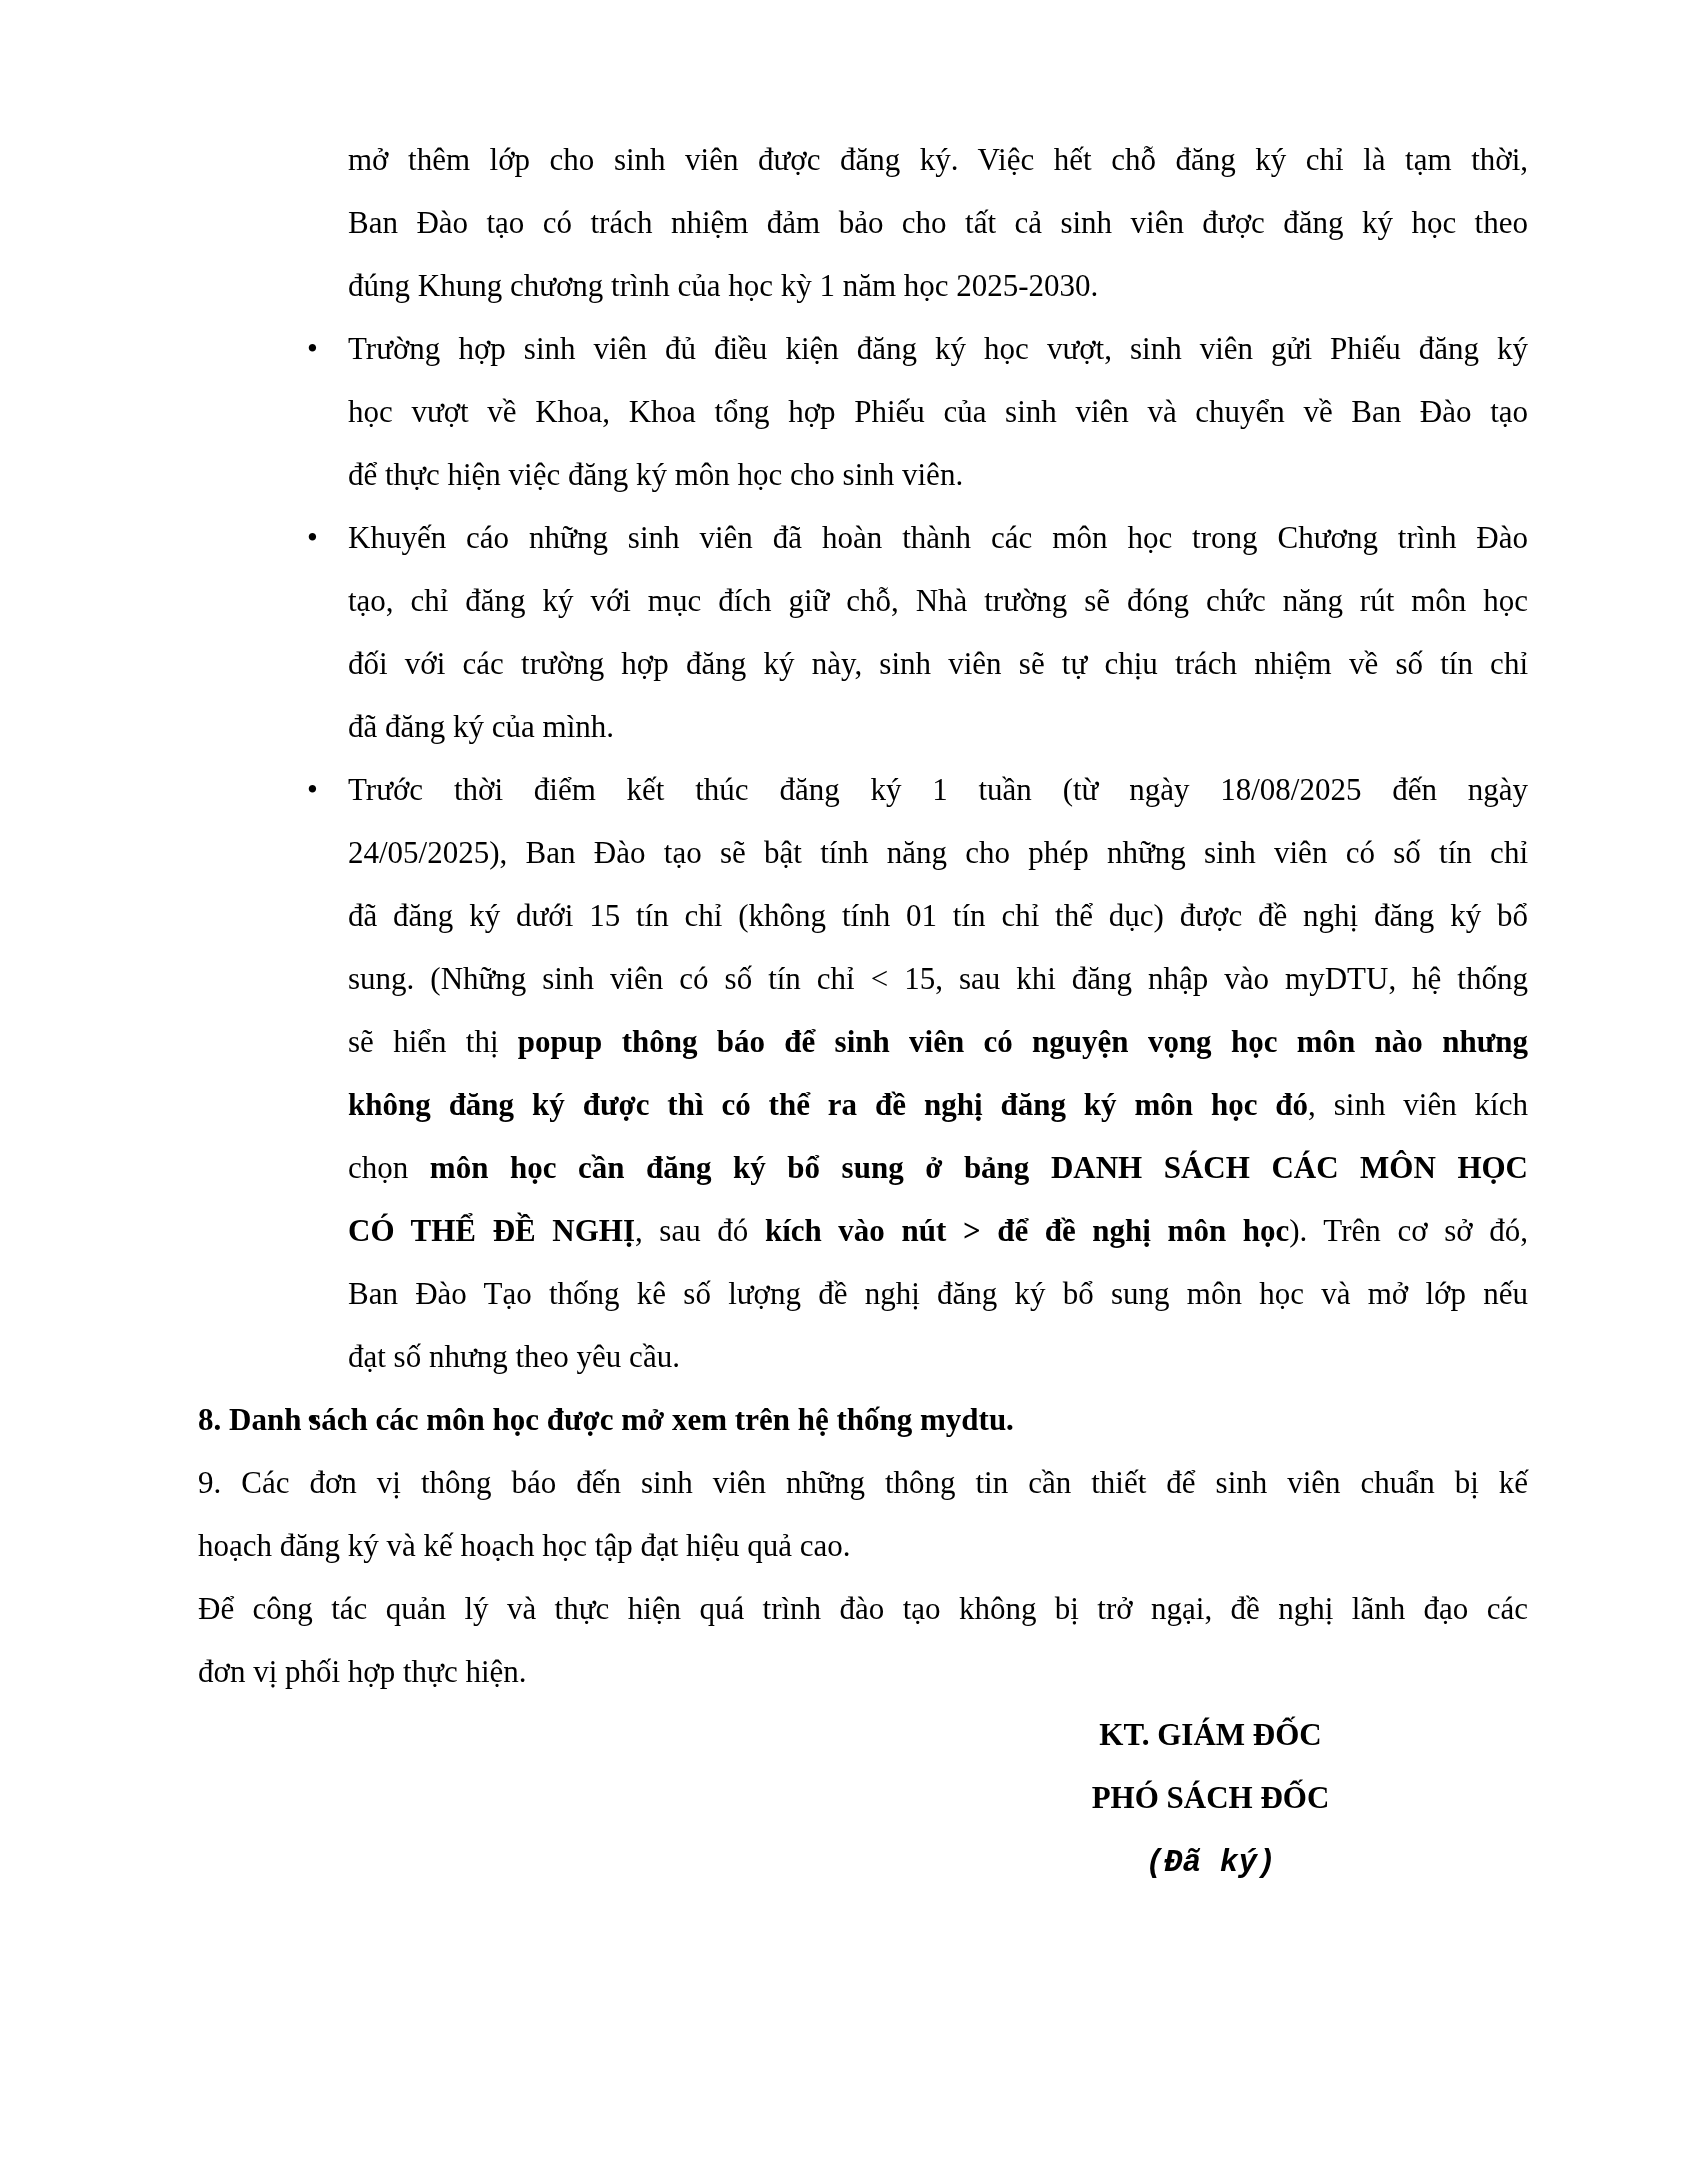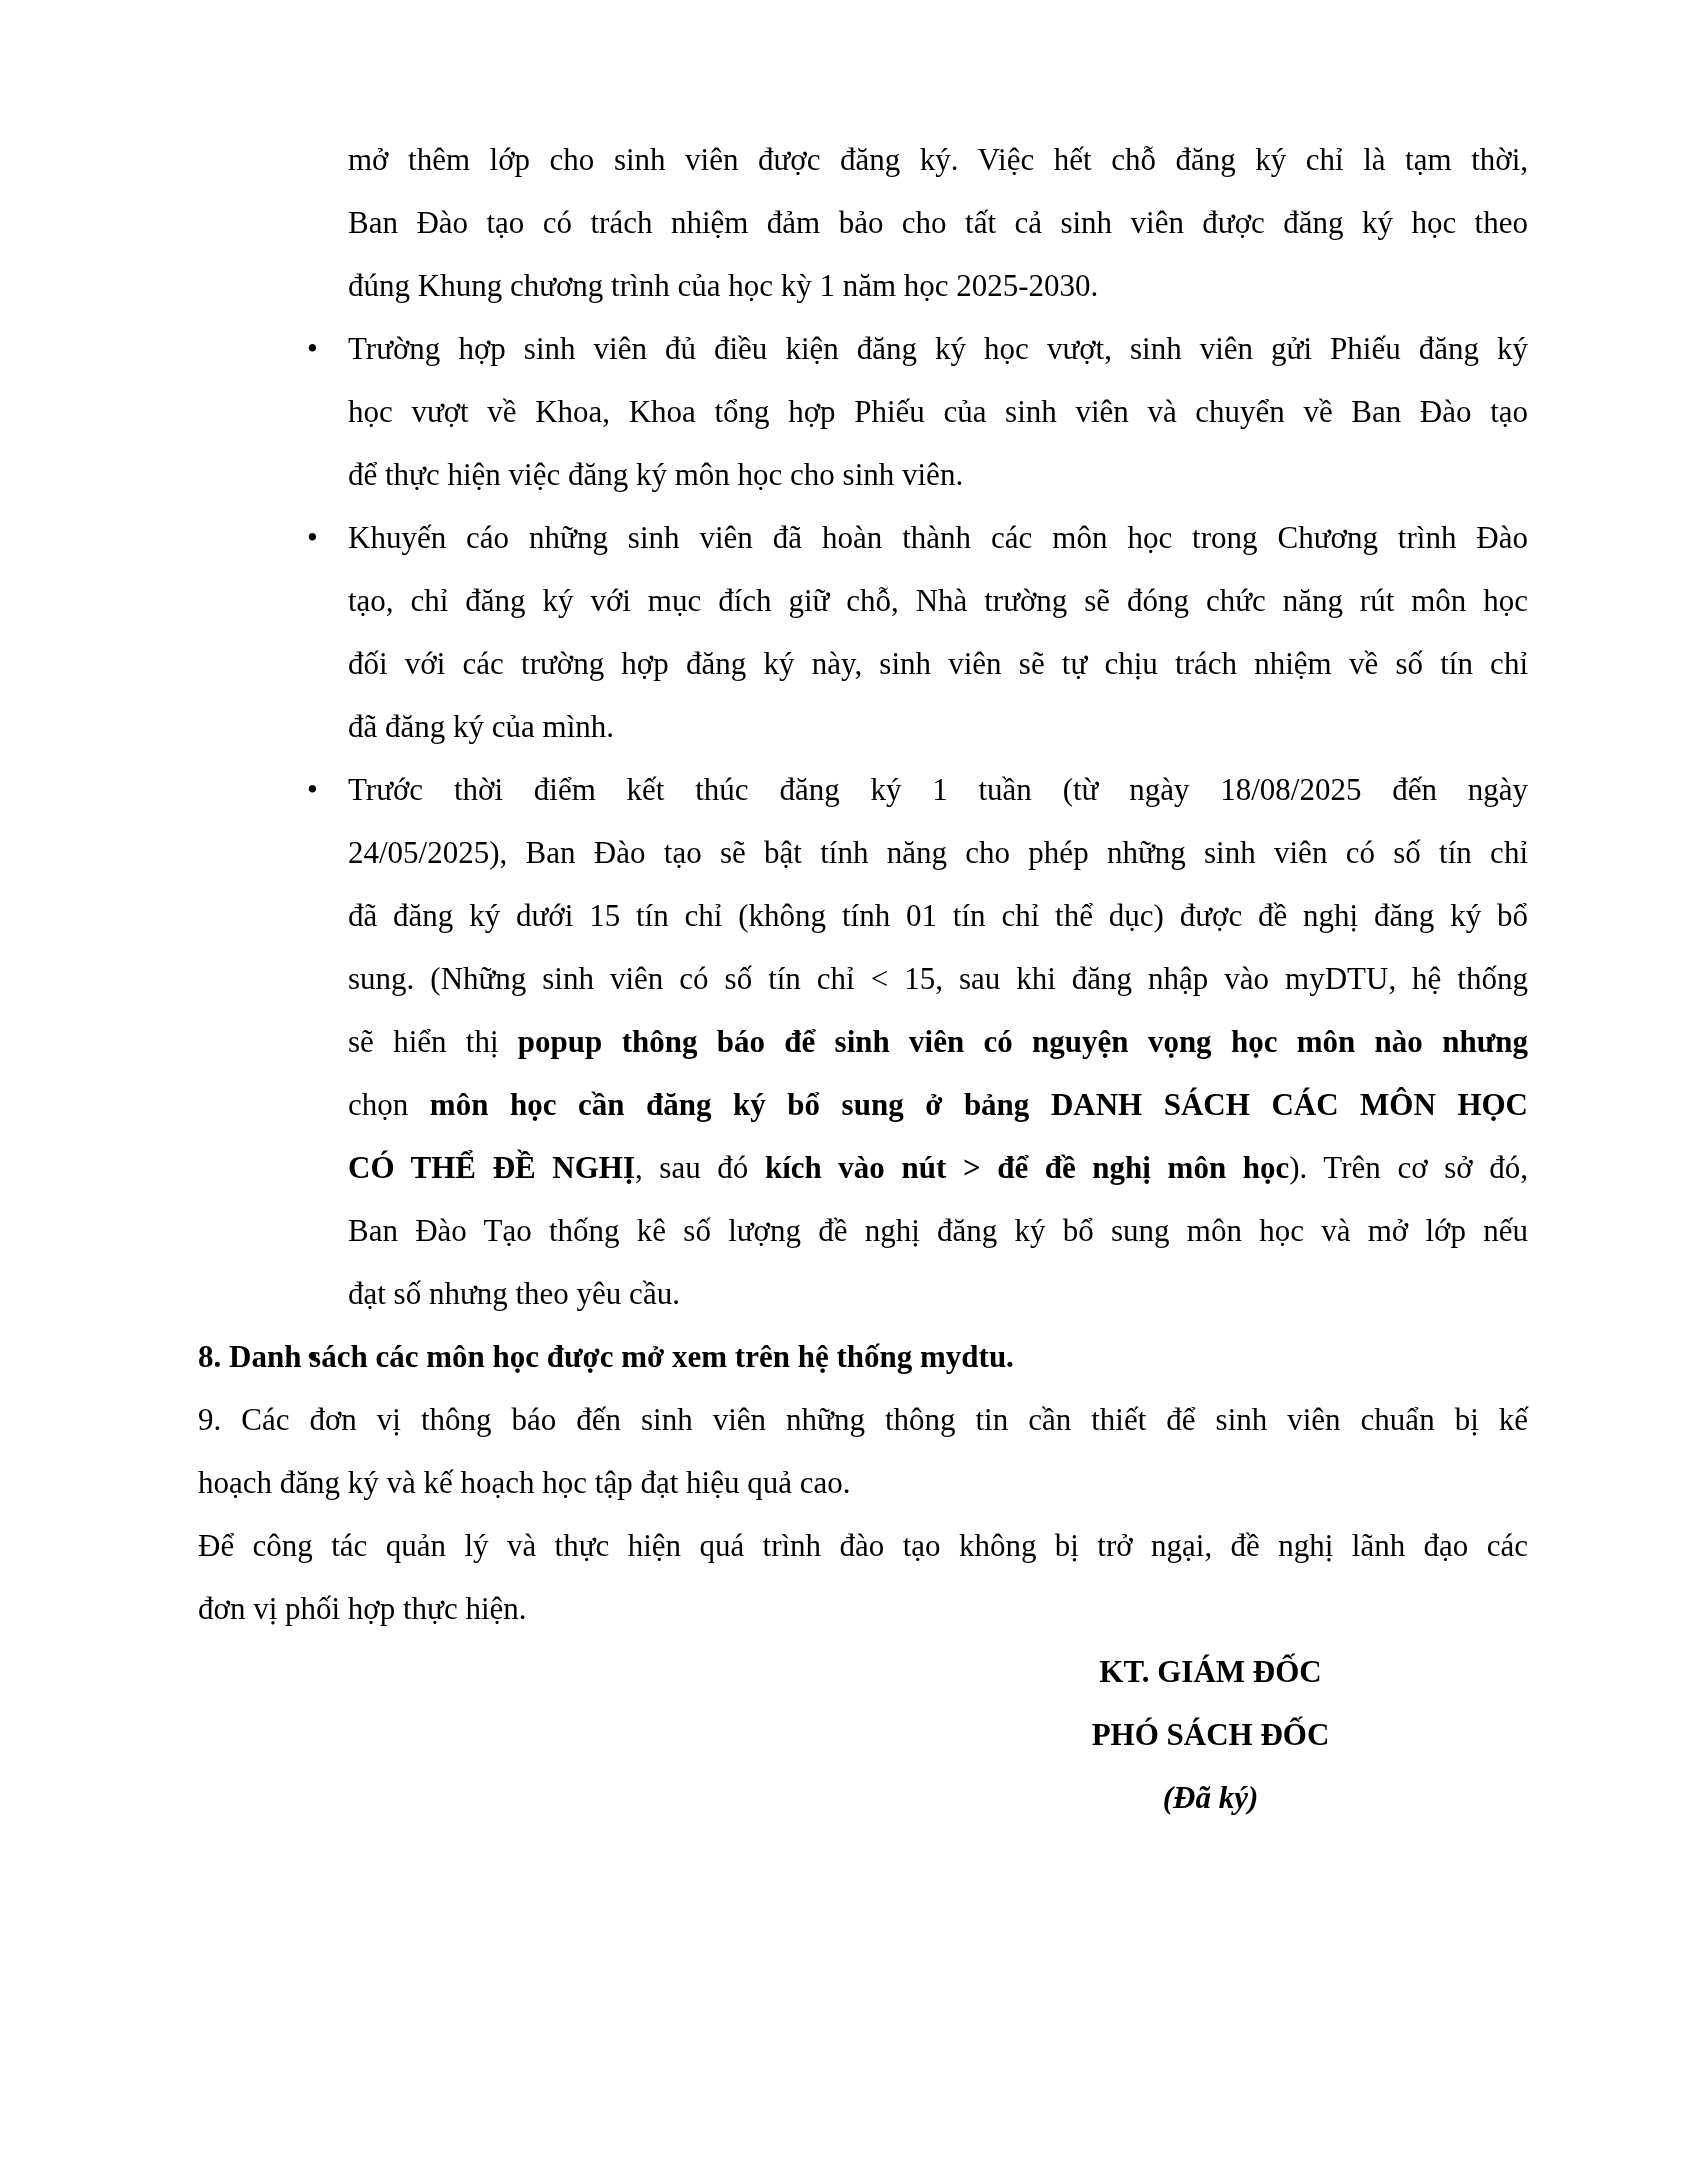--- a/index.html
+++ b/index.html
@@ -32,21 +32,21 @@
   }
   .bullet .line{
     position:relative;
   }
   .marker{
     position:absolute;
     left:109px;
     top:0;
   }
   .bold{font-weight:bold;}
-  .italic{font-style:italic;}
+  .italic{font-style:italic;font-family:Liberation Mono, monospace;}
   .heading .line{font-weight:bold;}
   .signature{
     width:463px;
     margin-left:781px;
   }
   .signature .line{
     text-align-last:center;
   }
 </style>
 </head>
@@ -69,20 +69,21 @@
         <div class="line hang"><span>tạo, chỉ đăng ký với mục đích giữ chỗ, Nhà trường sẽ đóng chức năng rút môn học</span></div>
         <div class="line hang"><span>đối với các trường hợp đăng ký này, sinh viên sẽ tự chịu trách nhiệm về số tín chỉ</span></div>
         <div class="line last hang"><span>đã đăng ký của mình.</span></div>
       </div>
       <div class="block bullet">
         <div class="line hang"><span class="marker">•</span><span>Trước thời điểm kết thúc đăng ký 1 tuần (từ ngày 18/08/2025 đến ngày</span></div>
         <div class="line hang"><span>24/05/2025), Ban Đào tạo sẽ bật tính năng cho phép những sinh viên có số tín chỉ</span></div>
         <div class="line hang"><span>đã đăng ký dưới 15 tín chỉ (không tính 01 tín chỉ thể dục) được đề nghị đăng ký bổ</span></div>
         <div class="line hang"><span>sung. (Những sinh viên có số tín chỉ &lt; 15, sau khi đăng nhập vào myDTU, hệ thống</span></div>
         <div class="line hang"><span>sẽ hiển thị </span><span class="bold">popup thông báo để sinh viên có nguyện vọng học môn nào nhưng</span></div>
+        <div class="line hang"><span class="bold">không đăng ký được thì có thể ra đề nghị đăng ký môn học đó</span><span>, sinh viên kích</span></div>
         <div class="line hang"><span>chọn </span><span class="bold">môn học cần đăng ký bổ sung ở bảng DANH SÁCH CÁC MÔN HỌC</span></div>
         <div class="line hang"><span class="bold">CÓ THỂ ĐỀ NGHỊ</span><span>, sau đó </span><span class="bold">kích vào nút &gt; để đề nghị môn học</span><span>). Trên cơ sở đó,</span></div>
         <div class="line hang"><span>Ban Đào Tạo thống kê số lượng đề nghị đăng ký bổ sung môn học và mở lớp nếu</span></div>
         <div class="line last hang"><span>đạt số nhưng theo yêu cầu.</span></div>
       </div>
       <div class="block bullet">
         <div class="line last hang"><span class="marker">•</span></div>
       </div>
       <div class="block heading">
         <div class="line last"><span class="bold">8. Danh sách các môn học được mở xem trên hệ thống mydtu.</span></div>

